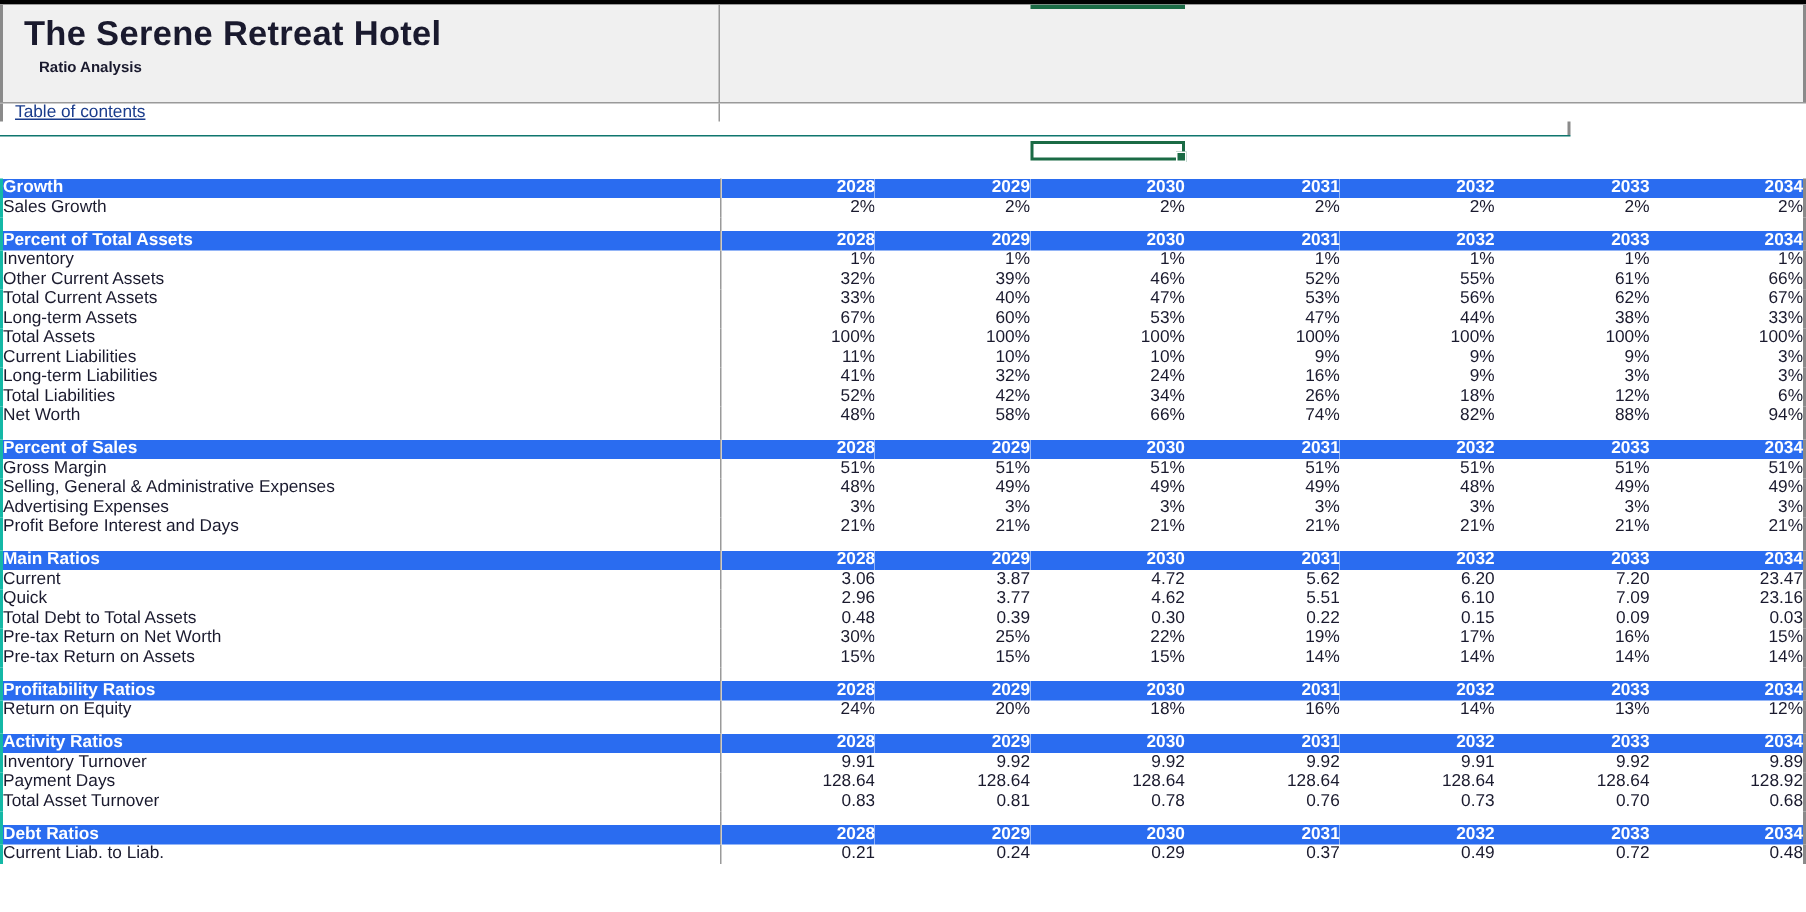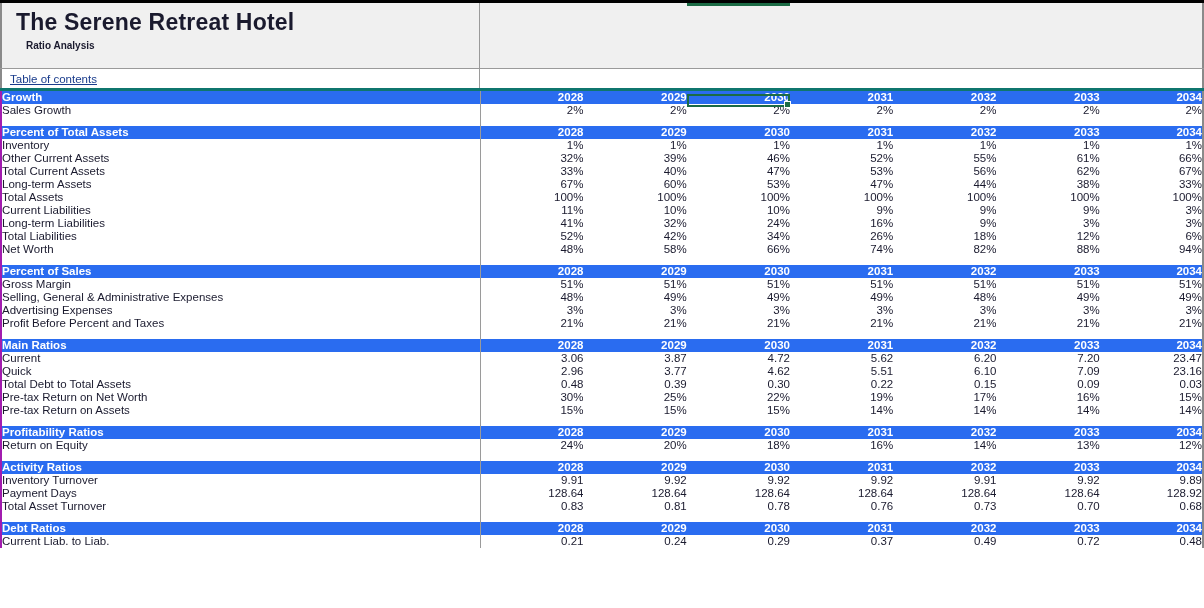--- a/index.html
+++ b/index.html
@@ -67,24 +67,25 @@
   .report-name {
     font-size: 10px;
     font-weight: bold;
     line-height: 18px;
     padding-left: 10px;
   }
 
   
   .toc-row {
     display: flex;
-    width: 1204px;
+    width: 1047px;
     height: 22px;
     box-sizing: border-box;
-    border-bottom: 3px solid #0f766e;
+    border-bottom: 1px solid #0f766e;
+    flex-direction: column;
   }
   .toc-left {
     width: 480px;
     box-sizing: border-box;
     border-right: 1px solid #9a9a9a;
     border-left: 2px solid #8a8a8a;
     padding-left: 8px;
     display: flex;
     align-items: center;
   }
@@ -98,23 +99,24 @@
     text-decoration: underline;
     cursor: pointer;
     white-space: nowrap;
   }
 
   
   table.grid {
     border-collapse: collapse;
     table-layout: fixed;
     width: 1204px;
-    border-left: 2px solid #a21caf;
+    border-left: 2px solid #14b8a6;
     border-right: 2px solid #8a8a8a;
     box-sizing: border-box;
+    margin-top: 28px;
   }
   table.grid td {
     padding: 0;
     margin: 0;
     height: 13px;
     line-height: 13px;
     font-size: 11.5px;
     vertical-align: middle;
     overflow: hidden;
     white-space: nowrap;
@@ -379,21 +381,21 @@
           <td class="lbl">Advertising Expenses</td>
           <td class="num">3%</td>
           <td class="num">3%</td>
           <td class="num">3%</td>
           <td class="num">3%</td>
           <td class="num">3%</td>
           <td class="num">3%</td>
           <td class="num">3%</td>
         </tr>
         <tr class="data">
-          <td class="lbl">Profit Before Percent and Taxes</td>
+          <td class="lbl">Profit Before Interest and Days</td>
           <td class="num">21%</td>
           <td class="num">21%</td>
           <td class="num">21%</td>
           <td class="num">21%</td>
           <td class="num">21%</td>
           <td class="num">21%</td>
           <td class="num">21%</td>
         </tr>
         <tr class="spacer">
           <td class="lbl"></td>

